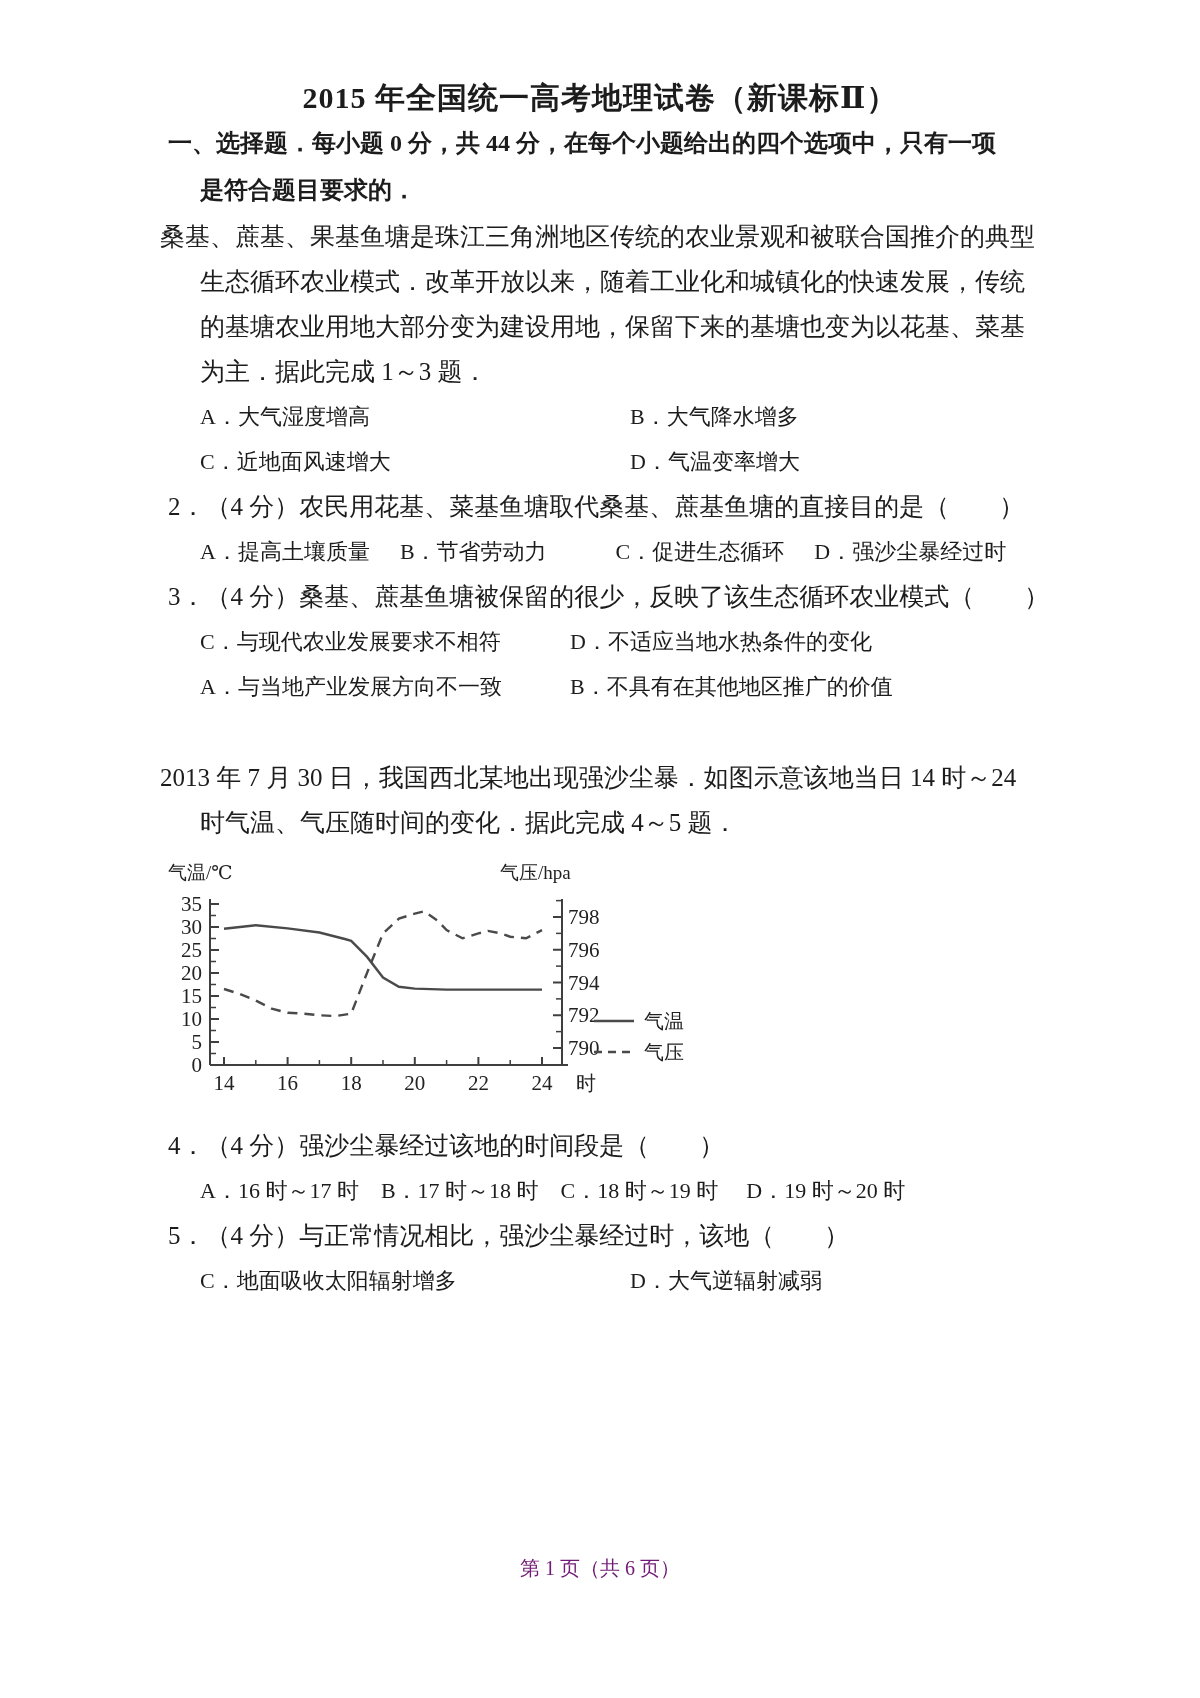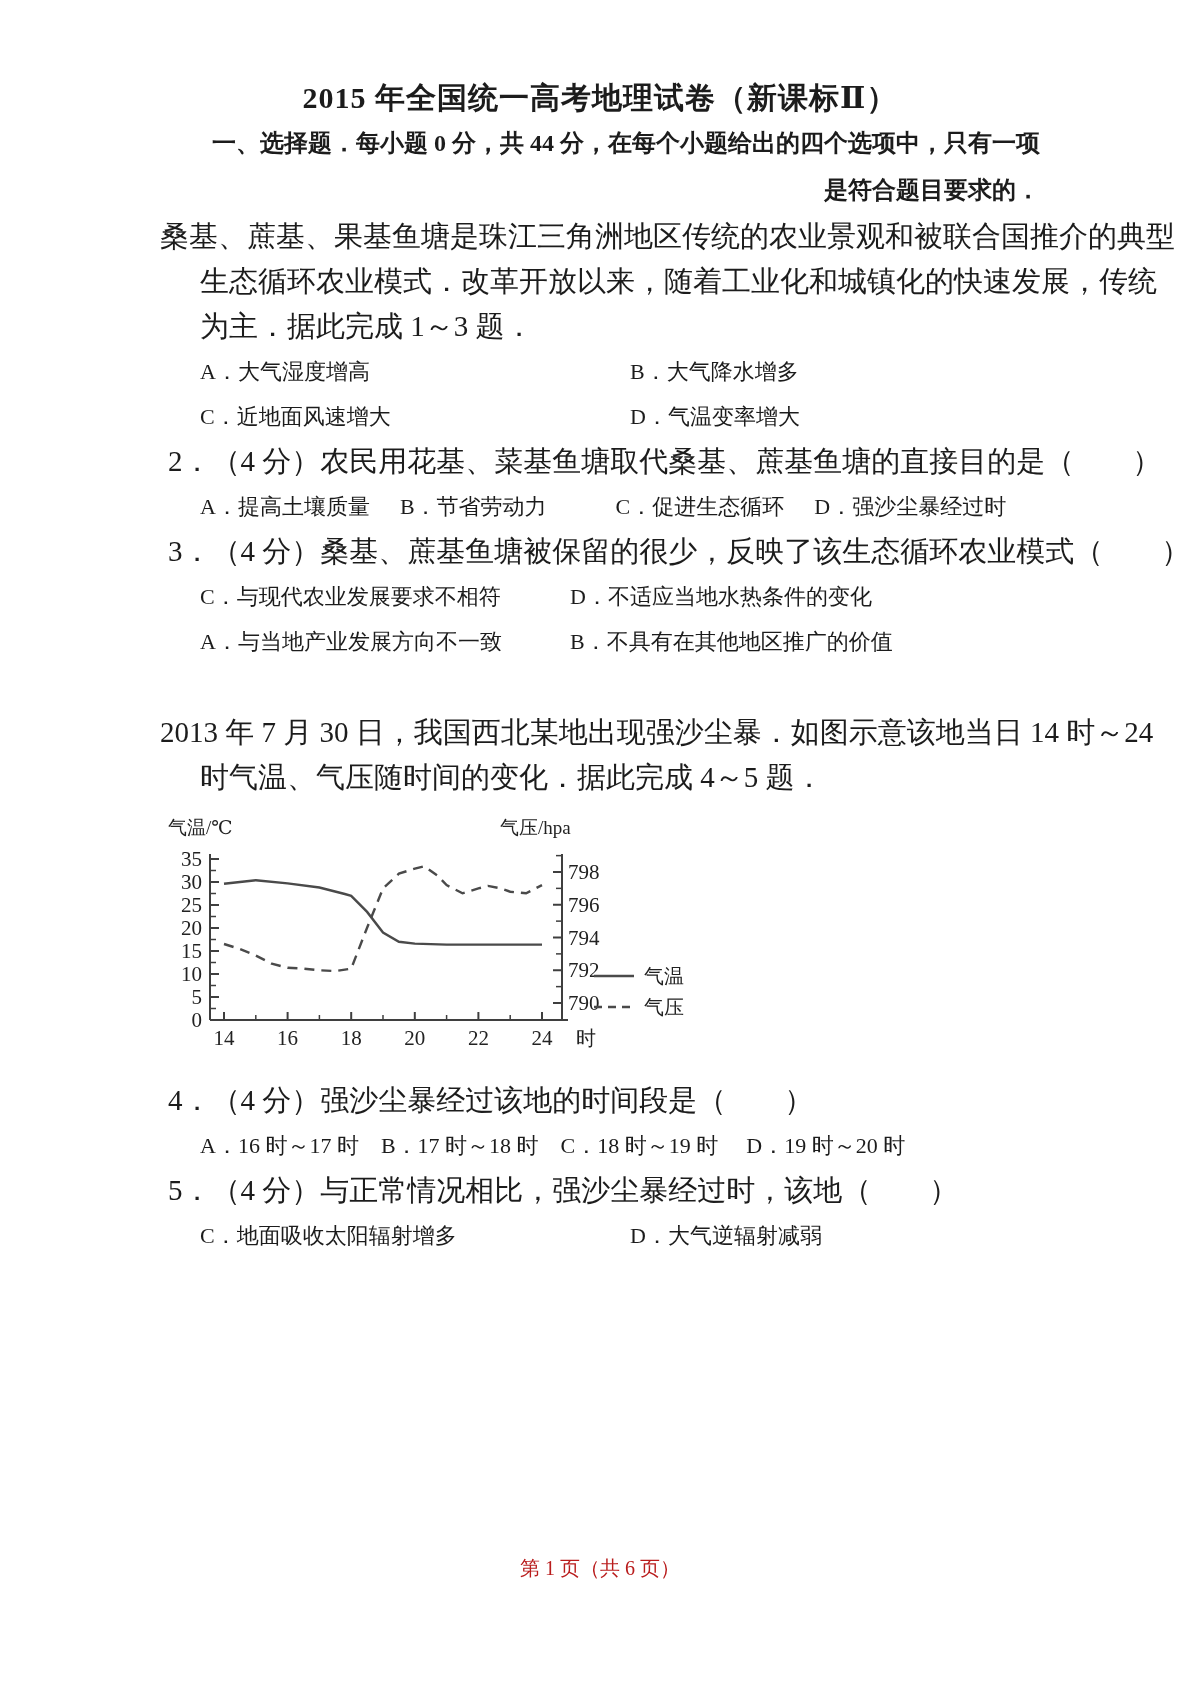--- a/index.html
+++ b/index.html
@@ -5,56 +5,57 @@
   html,body { margin:0; padding:0; }
   body {
     width:1200px; height:1698px; background:#ffffff; position:relative; overflow:hidden;
     font-family:"Liberation Serif","DejaVu Serif",serif; color:#1c1c1c;
   }
   .content { padding:0 160px; }
   .doc-title {
     text-align:center; font-size:30px; font-weight:bold; margin-top:76px;
     letter-spacing:1px; line-height:44px;
   }
-  .heading-line { font-size:24px; font-weight:bold; line-height:47px; white-space:nowrap;text-align:right; }
-  .line { font-size:29px; line-height:45px; white-space:nowrap; }
+  .heading-line { font-size:24px; font-weight:bold; line-height:47px; white-space:nowrap; }
+  .line { font-size:25px; line-height:45px; white-space:nowrap; }
   .ind0 { padding-left:0; }
   .ind8 { padding-left:8px; }
   .ind1 { padding-left:40px; }
   .optrow { display:flex; padding-left:40px; font-size:22px; line-height:45px; white-space:nowrap; }
   .optrow.cols430 > span:first-child { width:430px; flex:none; }
   .optrow.cols370 > span:first-child { width:370px; flex:none; }
   .optrow.inline4 > span { margin-right:30px; }
   .optrow.inline4 > span:nth-child(2) { margin-right:69px; }
   .optrow.inline4 > span:nth-child(4) { margin-right:0; }
   .optrow.inline4b > span { margin-right:22px; }
   .optrow.inline4b > span:nth-child(3) { margin-right:28px; }
   .para2 { margin-top:46px; }
   .chart-wrap { margin-top:8px; margin-bottom:14px; margin-left:2px; }
   .page-footer {
     position:absolute; left:0; right:0; bottom:116px; text-align:center;
-    font-size:20px; color:#b91c1c;
+    font-size:20px; color:#701a75;
   }
   svg text { font-family:"Liberation Serif","DejaVu Serif",serif; }
 </style>
 </head>
 <body>
 
 <div class="content">
 
   <div class="doc-title">2015 年全国统一高考地理试卷（新课标Ⅱ）</div>
 
   <div>
     <div class="heading-line ind8">一、选择题．每小题 0 分，共 44 分，在每个小题给出的四个选项中，只有一项</div>
     <div class="heading-line ind1">是符合题目要求的．</div>
   </div>
 
   <div>
     <div class="line ind0">桑基、蔗基、果基鱼塘是珠江三角洲地区传统的农业景观和被联合国推介的典型</div>
     <div class="line ind1">生态循环农业模式．改革开放以来，随着工业化和城镇化的快速发展，传统</div>
+    <div class="line ind1">的基塘农业用地大部分变为建设用地，保留下来的基塘也变为以花基、菜基</div>
     <div class="line ind1">为主．据此完成 1～3 题．</div>
   </div>
 
   <div>
     <div class="optrow cols430">
       <span>A．大气湿度增高</span>
       <span>B．大气降水增多</span>
     </div>
     <div class="optrow cols430">
       <span>C．近地面风速增大</span>

